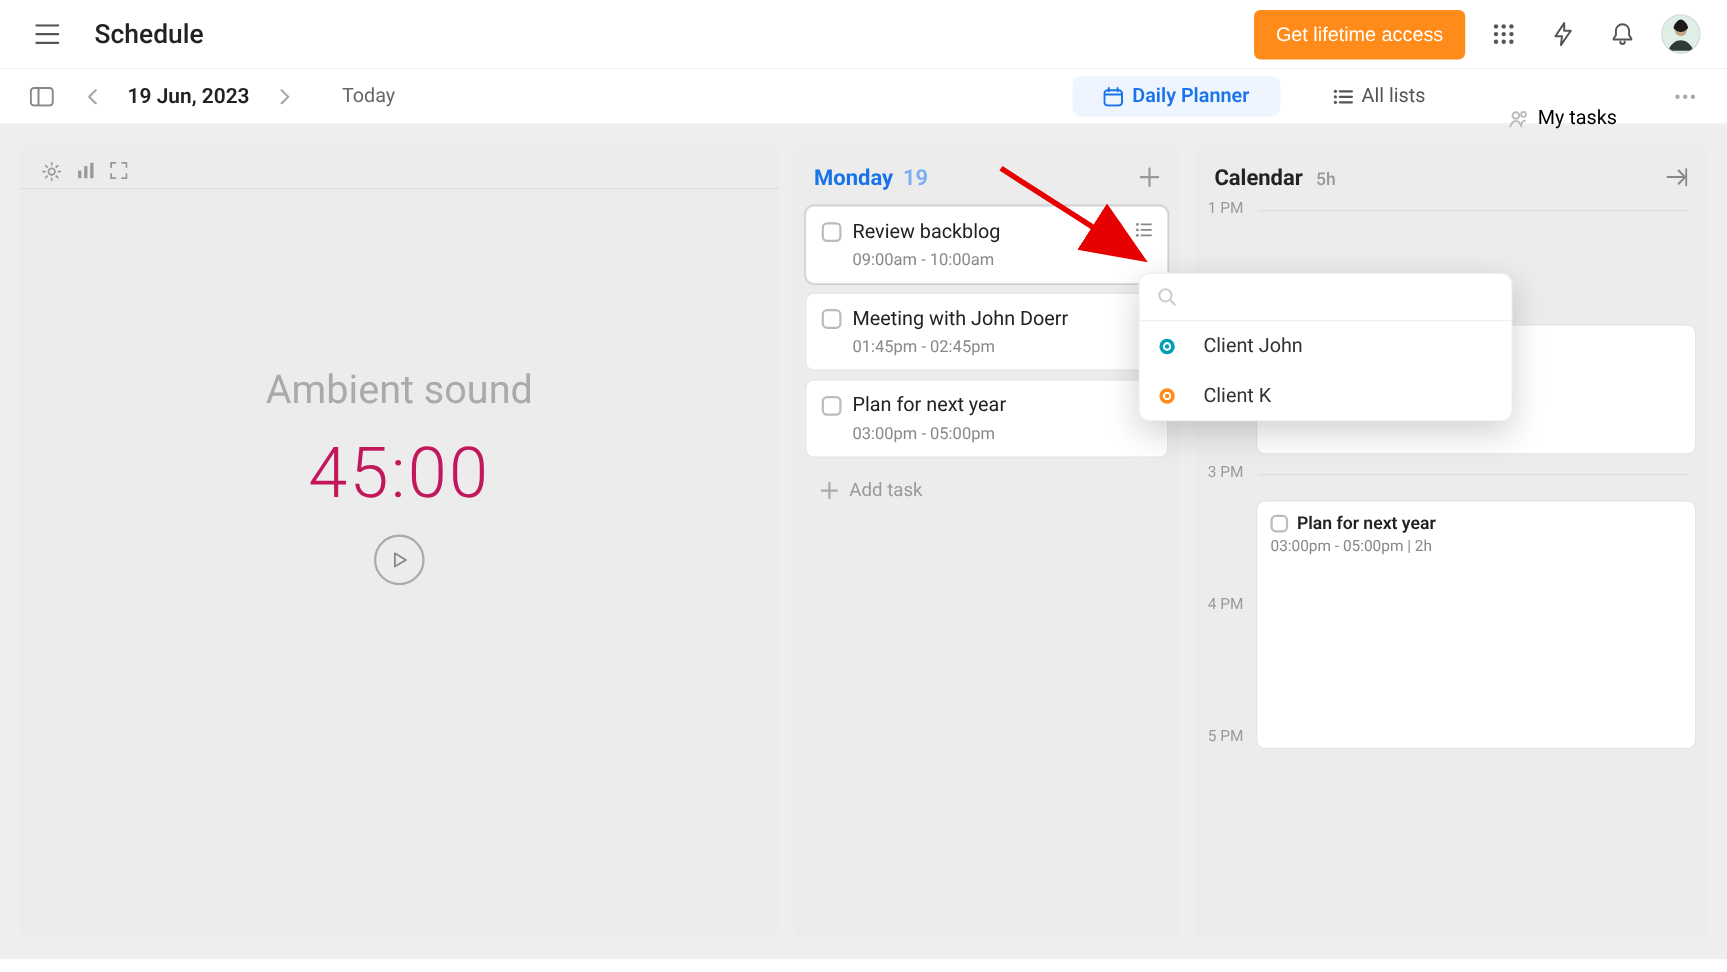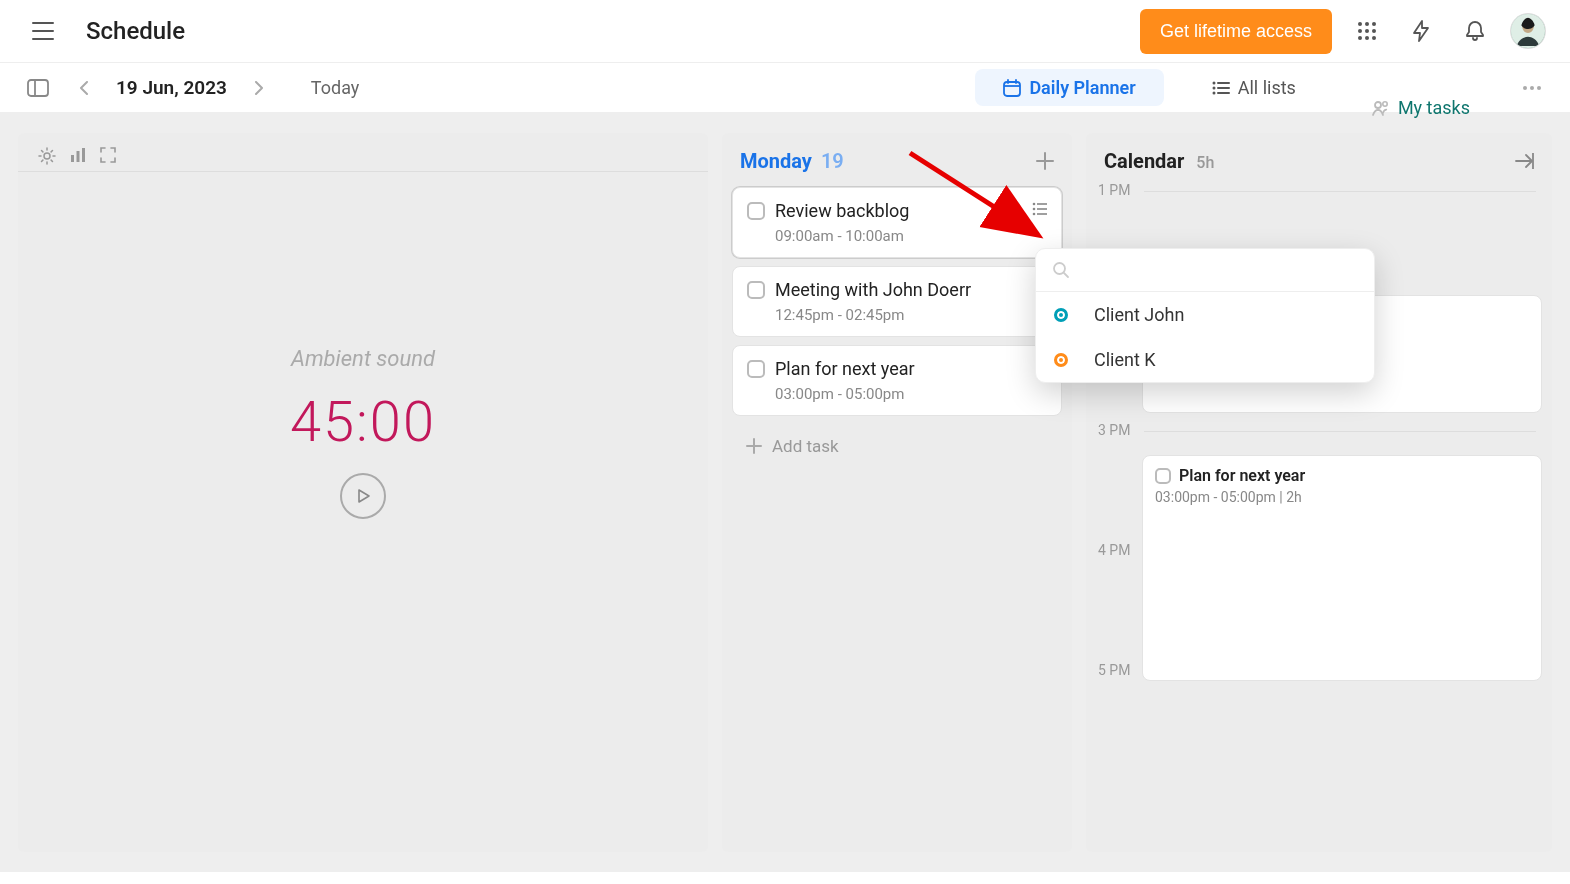--- a/index.html
+++ b/index.html
@@ -15,37 +15,37 @@
   .avatar { width: 36px; height: 36px; border-radius: 50%; background: linear-gradient(135deg,#c9e3d9,#9fbfb0); display:flex; align-items:center; justify-content:center; font-size:20px; overflow:hidden; border:1px solid #ddd;}
   
   .toolbar { height: 50px; background: #fff; border-bottom: 1px solid #eee; display: flex; align-items: center; justify-content: space-between; padding: 0 24px; }
   .toolbar-left { display:flex; align-items:center; gap:18px; }
   .tb-icon { color: #888; cursor:pointer; display:flex; align-items:center; justify-content:center; width:28px; height:28px; }
   .date-nav { font-size: 19px; font-weight:600; color:#222; }
   .today-link { font-size: 18px; color:#666; cursor:pointer; margin-left:20px;}
   .toolbar-right { display:flex; align-items:center; gap:20px; }
   .view-btn { display:flex; align-items:center; gap:8px; padding:8px 28px; border-radius:8px; font-size:18px; cursor:pointer; color:#555;}
   .view-btn.active { background:#eef5fe; color:#1a73e8; font-weight:600;}
-  .view-btn.muted { color:#0f766e;margin-top:40px; }
+  .view-btn.muted { color:#000000;margin-top:40px; }
   
   .body-row { display:flex; height: calc(884px - 125px); background:#eeeeee; padding:20px 18px; gap:14px; }
   .panel { background:#ececec; border-radius:6px; }
   .panel-left { flex: 0 0 690px; }
   .panel-mid { flex: 0 0 350px; }
   .panel-right { flex: 1; position:relative; }
   
   .left-tabs { display:flex; align-items:center; justify-content:space-between; padding:14px 20px 6px; border-bottom:1px solid #ddd; }
   .left-tabs-list { display:flex; gap:22px; }
   .ltab { font-size:18px; color:#666; padding-bottom:8px; cursor:pointer;}
   .ltab.active { color:#111; font-weight:700; border-bottom:3px solid #111;}
   .left-icons { display:flex; gap:14px; color:#999; }
   .left-icons span { cursor:pointer; }
   .timer-area { display:flex; flex-direction:column; align-items:center; justify-content:center; height:520px; gap:18px;}
-  .ambient { font-size:22px; color:#aaa;font-style:italic; }
-  .timer-digits { font-size:56px; font-weight:300; color:#c2185b; letter-spacing:2px;}
+  .ambient { font-size:36px; color:#aaa; }
+  .timer-digits { font-size:64px; font-weight:300; color:#c2185b; letter-spacing:2px;}
   .play-circle { width:46px; height:46px; border:2px solid #aaa; border-radius:50%; display:flex; align-items:center; justify-content:center; cursor:pointer; color:#888;}
   
   .mid-header { display:flex; align-items:center; justify-content:space-between; padding:16px 18px 10px;}
   .mid-title { font-size:20px; }
   .mid-title .dow { color:#1a73e8; font-weight:700; }
   .mid-title .dnum { color:#7aaef2; margin-left:4px; font-weight:600;}
   .add-icon { color:#999; cursor:pointer; font-size:22px;}
   .task-list { padding: 4px 10px 10px; display:flex; flex-direction:column; gap:8px;}
   .task-card { background:#fff; border:1px solid #e3e3e3; border-radius:8px; padding:12px 14px; position:relative;}
   .task-card.active { box-shadow: 0 0 0 1px #ccc; }
@@ -264,21 +264,21 @@
                 <line x1="5" y1="12" x2="15" y2="12" stroke="#888" stroke-width="1.6"></line>
               </svg>
             </span>
         </div>
       </div>
       <div class="task-card">
         <div class="task-row1">
           <div class="cbx"></div>
           <div class="task-title">Meeting with John Doerr</div>
         </div>
-        <div class="task-time">12:45pm - 02:45pm</div>
+        <div class="task-time">01:45pm - 02:45pm</div>
       </div>
       <div class="task-card">
         <div class="task-row1">
           <div class="cbx"></div>
           <div class="task-title">Plan for next year</div>
         </div>
         <div class="task-time">03:00pm - 05:00pm</div>
       </div>
       <div class="add-task">
         <svg width="16" height="16" viewBox="0 0 16 16">

